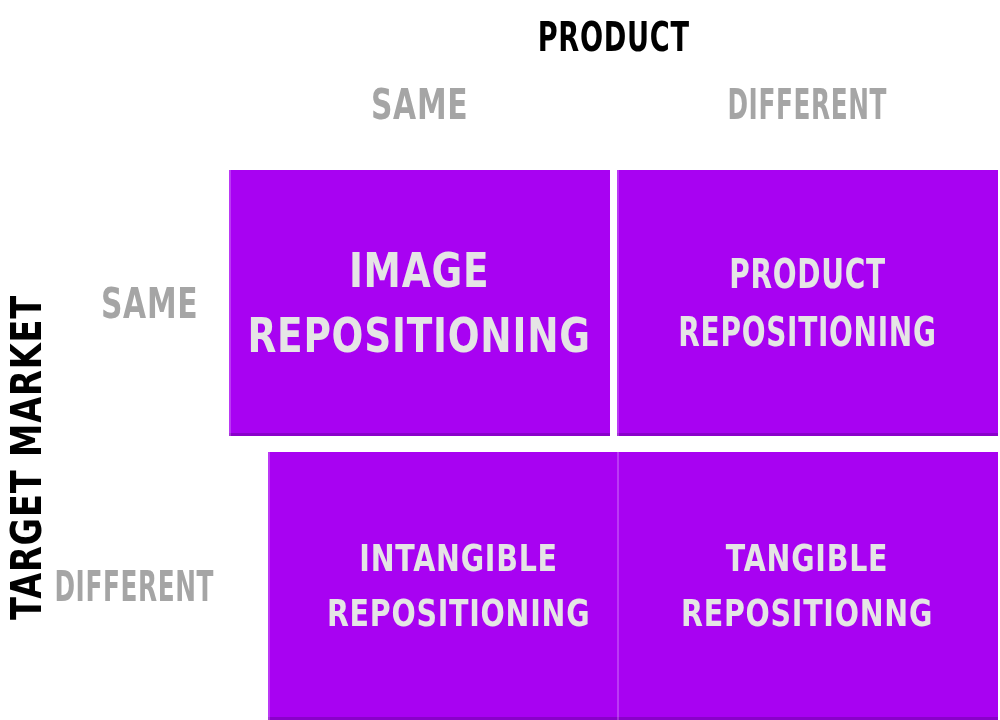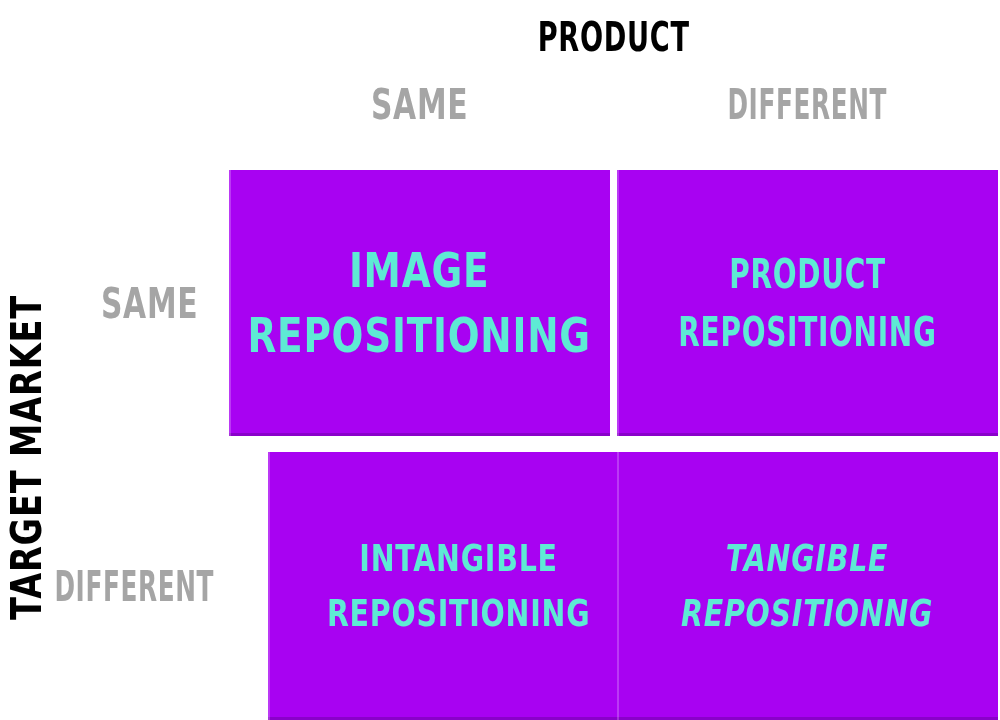--- a/index.html
+++ b/index.html
@@ -59,29 +59,29 @@
     font-size: 42px; font-weight: bold;
     color: #A5A5A5;
     letter-spacing: 1px;
   }
   .row-head.r1 { left: 55px; top: 170px; width: 190px; height: 266px; }
   .row-head.r2 { left: 42px; top: 452px; width: 185px; height: 268px; }
   .cell {
     position: absolute;
     background: #A802F2;
     display: flex; align-items: center; justify-content: center;
-    color: #5eead4;
+    color: #e5e5e5;
     text-align: center;
     box-shadow: inset 2px 0 0 rgba(255,255,255,0.22),
                 inset 0 -3px 0 rgba(70,0,110,0.30);
   }
   .cell.tl { left: 229px; top: 170px; width: 381px; height: 266px; }
   .cell.tr { left: 617px; top: 170px; width: 381px; height: 266px; }
   .cell.bl { left: 229px; top: 452px; width: 381px; height: 268px; margin-left: 39px; }
-  .cell.br { left: 617px; top: 452px; width: 381px; height: 268px; font-style: italic; }
+  .cell.br { left: 617px; top: 452px; width: 381px; height: 268px; }
   .cell-text {
     font-weight: bold;
     transform: scaleX(var(--sx, 0.75));
     transform-origin: center center;
     letter-spacing: 1px;
   }
   .cell.tl .cell-text { font-size: 48px; line-height: 1.35; --sx: 0.78; }
   .cell.tr .cell-text { font-size: 40px; line-height: 1.45; --sx: 0.70; }
   .cell.bl .cell-text { font-size: 38px; line-height: 1.45; --sx: 0.75; }
   .cell.br .cell-text { font-size: 38px; line-height: 1.45; --sx: 0.75; }

